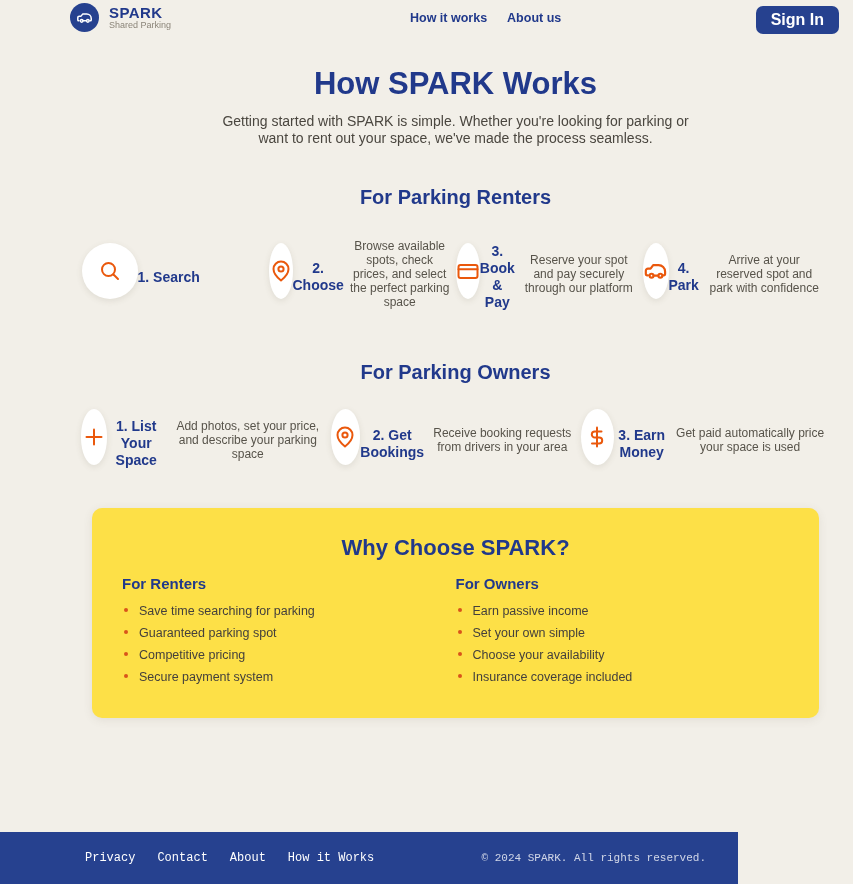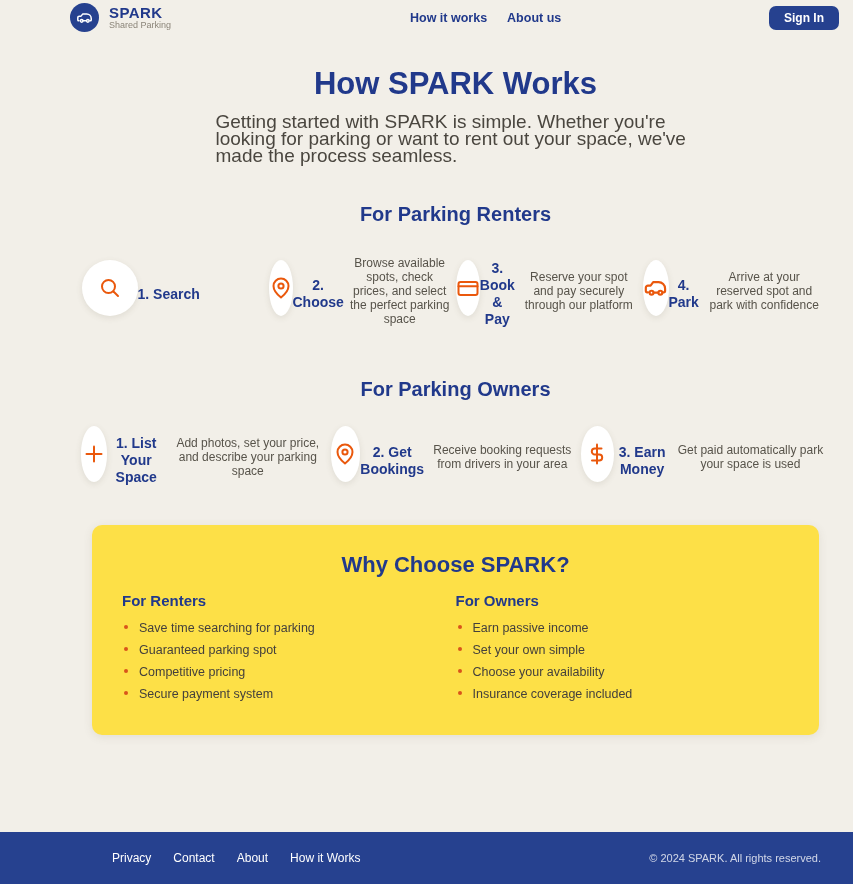--- a/index.html
+++ b/index.html
@@ -15,26 +15,26 @@
   .logo-group { position:absolute; left:70px; top:3px; display:flex; align-items:center; gap:10px; cursor:pointer; }
   .logo-circle { width:29px; height:29px; border-radius:50%; background:#26418f; display:flex; align-items:center; justify-content:center; flex:0 0 auto; }
   .logo-text { display:flex; flex-direction:column; }
   .logo-name { font-size:15px; font-weight:700; color:#21398b; letter-spacing:.4px; line-height:15px; }
   .logo-tagline { font-size:9px; color:#8b8579; line-height:11px; }
   .nav { position:absolute; left:410px; top:11px; display:flex; gap:20px; }
   .nav a { font-size:12.5px; font-weight:600; color:#21398b; text-decoration:none; white-space:nowrap; }
   .signin-btn {
     position:absolute; right:14px; top:6px;
     background:#26418f; color:#ffffff; font-family:inherit;
-    font-size:12px; font-weight:600; padding:5px 15px; border:none; border-radius:7px; cursor:pointer;
+    font-size:16px; font-weight:600; padding:5px 15px; border:none; border-radius:7px; cursor:pointer;
   }
   
   .shift { position:relative; left:29px; width:853px; }
   .page-title { margin:30px 0 0; text-align:center; font-size:31px; line-height:36px; font-weight:700; color:#21398b; }
-  .page-subtitle { margin:11px auto 0; max-width:480px; text-align:left; font-size:19px; line-height:17px; color:#4a463f; }
+  .page-subtitle { margin:11px auto 0; max-width:480px; text-align:center; font-size:14px; line-height:17px; color:#4a463f; }
   .section-heading { margin:0; text-align:center; font-size:20px; line-height:24px; font-weight:700; color:#21398b; }
   .renters-heading { margin-top:38px; }
   .owners-heading { margin-top:49px; }
   .steps-grid { display:flex; margin:21px auto 0; }
   .steps-grid.cols-4 { width:748px; }
   .steps-grid.cols-4 .step { width:187px; }
   .steps-grid.cols-3 { width:750px; }
   .steps-grid.cols-3 .step { width:250px; }
   .step { display:flex; flex-direction:row; align-items:center; text-align:center; }
   .icon-circle {
@@ -55,23 +55,23 @@
   .why-col { width:341px; }
   .why-col-heading { margin:0; font-size:15px; line-height:16px; font-weight:700; color:#21398b; }
   .why-list { list-style:none; margin:12px 0 0; padding:0; }
   .why-list li { position:relative; padding-left:17px; height:22px; font-size:12.5px; color:#44403c; }
   .why-list li::before {
     content:""; position:absolute; left:2px; top:4px;
     width:4px; height:4px; border-radius:50%; background:#d9541a;
   }
   
   .footer {
-    position:absolute; left:0; bottom:0; width:853px; height:52px;
+    position:absolute; left:0; bottom:0; width:738px; height:52px;
     background:#26418f; display:flex; align-items:center;
-    box-sizing:border-box; padding-left:112px; padding-right:32px;
+    box-sizing:border-box; padding-left:85px; padding-right:32px;font-family:Liberation Mono, monospace;
   }
   .footer-links { display:flex; gap:22px; }
   .footer-links a { color:#ffffff; font-size:12px; text-decoration:none; white-space:nowrap; }
   .footer-copy { margin-left:auto; font-size:11px; color:rgba(255,255,255,0.78); }
   svg { display:block; }
 </style>
 </head>
 <body>
 
 <div class="header">
@@ -176,21 +176,21 @@
     </div>
 
     <div class="step">
       <div class="icon-circle">
         <svg width="24" height="24" viewBox="0 0 24 24" fill="none" stroke="#ea580c" stroke-width="2" stroke-linecap="round" stroke-linejoin="round">
           <line x1="12" y1="2.5" x2="12" y2="21.5"></line>
           <path d="M16.5 6.5 H9.8 a3 3 0 0 0 0 6 h4.4 a3 3 0 0 1 0 6 H7"></path>
         </svg>
       </div>
       <h3 class="step-title">3. Earn Money</h3>
-      <p class="step-desc">Get paid automatically park your space is used</p>
+      <p class="step-desc">Get paid automatically price your space is used</p>
     </div>
   </div>
 
   <div class="why-card">
     <h2 class="why-title">Why Choose SPARK?</h2>
     <div class="why-columns">
       <div class="why-col">
         <h3 class="why-col-heading">For Renters</h3>
         <ul class="why-list">
           <li>Save time searching for parking</li>

